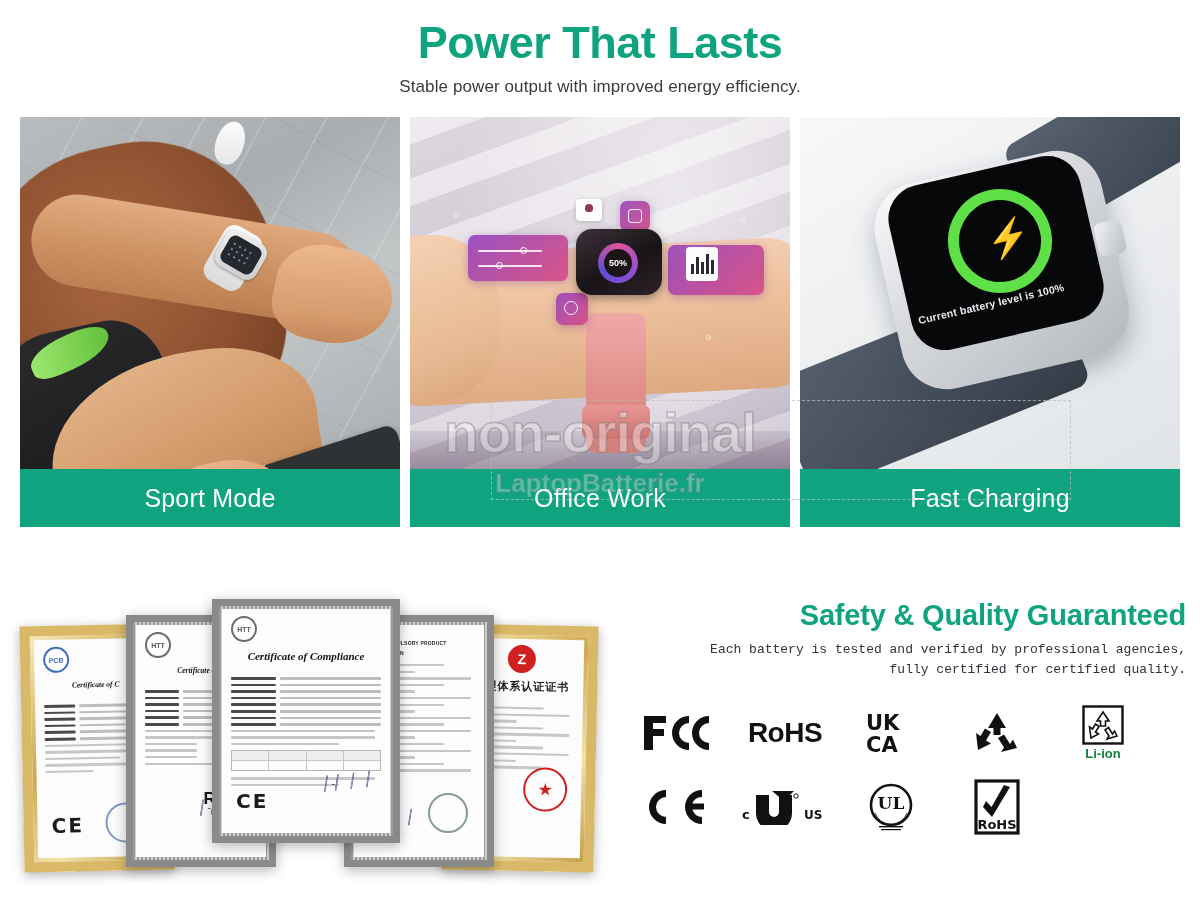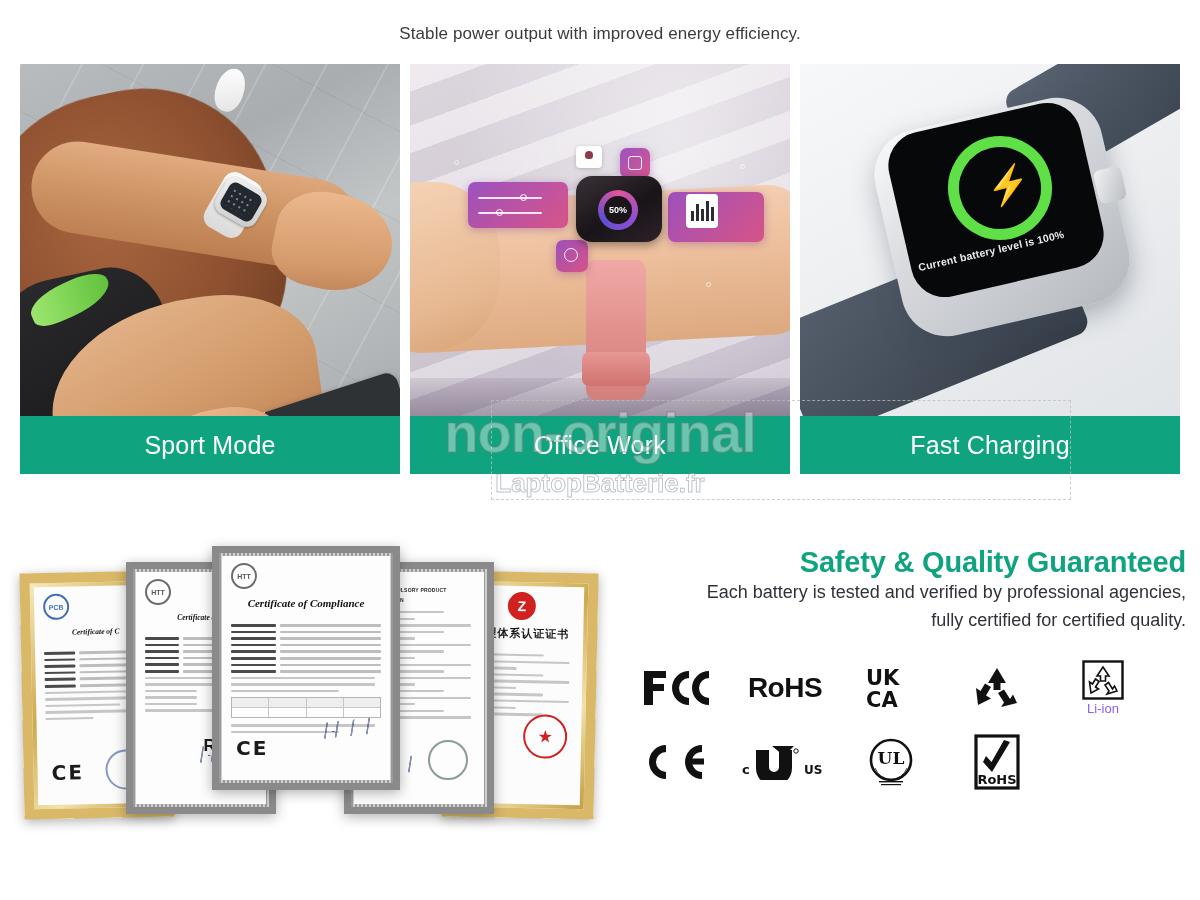--- a/index.html
+++ b/index.html
@@ -419,40 +419,43 @@
     color:#d02020; font-size:17px;
   }
 
   
   .safety { width:572px; padding-left:14px; padding-top:14px;text-align:right; }
   .safety-title {
     font-size:29px; font-weight:bold; color:#0FA47F;
     letter-spacing:-0.2px;
   }
   .safety-desc {
-    font-size:18px;
+    margin-top:8px;
+    font-size:13px;
     color:#30323a;
     line-height:1.55;
+    font-family:Liberation Mono, monospace;
   }
   .badge-grid {
     margin-top:18px;
     display:grid;
     grid-template-columns:repeat(5, 102px);
     grid-auto-rows:70px;
     gap:4px;
   }
   .badge { display:flex; align-items:center; justify-content:center; }
   .badge svg, .badge .txt { display:block; }
   .badge .txt { font-weight:bold; color:#111; }
   .b-rohs { font-size:28px; letter-spacing:-0.5px; }
 </style>
 </head>
 <body>
 
 <div class="header">
+  <div class="page-title">Power That Lasts</div>
   <div class="page-subtitle">Stable power output with improved energy efficiency.</div>
 </div>
 
 <div class="cards">
 
   <div class="card">
     <div class="card-photo ph1">
       <div class="pave"></div>
       <div class="torso"></div>
       <div class="earbud"></div>
@@ -764,21 +767,21 @@
         </svg>
       </div>
 
       <div class="badge" style="flex-direction:column;gap:1px">
         <svg width="42" height="40" viewBox="0 0 42 40">
           <rect x="1.5" y="1.5" width="39" height="37" fill="#fff" stroke="#111" stroke-width="2.4"></rect>
           <path d="M21 7 L27 16 L23.5 16 L23.5 21 L18.5 21 L18.5 16 L15 16 Z" fill="none" stroke="#111" stroke-width="1.6"></path>
           <path d="M9 33 L7.5 22 L10.5 24 L13.5 19 L17 21.5 L13.5 27 L16.5 29 Z" fill="none" stroke="#111" stroke-width="1.6"></path>
           <path d="M35 31 L25 34 L27 31 L23 25 L26.5 22.5 L30.5 29 L32.5 26 Z" fill="none" stroke="#111" stroke-width="1.6"></path>
         </svg>
-        <span style="font-size:13px;font-weight:normal;color:#8b5cf6">Li-ion</span>
+        <span style="font-size:13px;font-weight:bold;color:#15803d">Li-ion</span>
       </div>
 
       <div class="badge">
         <svg width="70" height="42" viewBox="0 0 70 42">
           <path d="M22 4 a17 17 0 1 0 0 34 v-7 a10 10 0 1 1 0-20 Z" fill="#111"></path>
           <path d="M58 4 a17 17 0 1 0 0 34 v-7 a10 10 0 0 1-9.6-7.5 H60 v-6 H48.4 A10 10 0 0 1 58 11 Z" fill="#111"></path>
         </svg>
       </div>
 
       <div class="badge">

